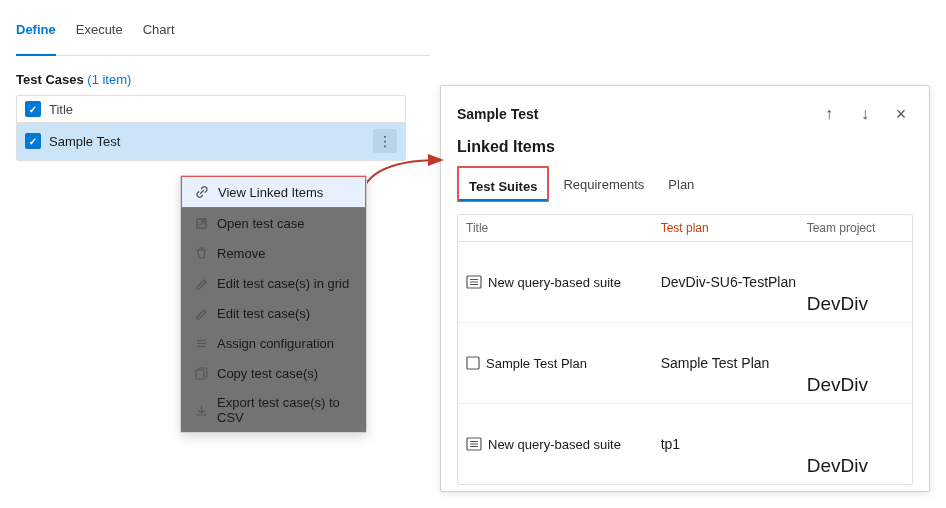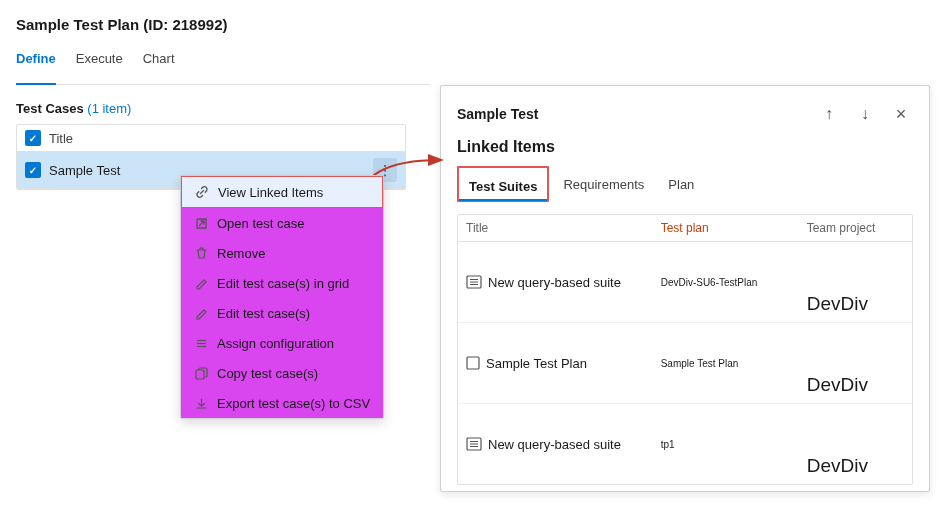--- a/index.html
+++ b/index.html
@@ -167,22 +167,22 @@
       color: #444;
       font-size: 14px;
       background: #b8d4eb;
     }
 
     
     .context-menu {
       position: absolute;
       left: 180px;
       top: 175px;
-      width: 204px;
-      background: #d946ef;
+      width: 187px;
+      background: #737373;
       border: 1px solid #d0d0d0;
       box-shadow: 0 4px 12px rgba(0,0,0,0.15);
       border-radius: 2px;
       z-index: 100;
     }
 
     .context-menu-item {
       display: flex;
       align-items: center;
       padding: 7px 12px;
@@ -343,39 +343,38 @@
       flex: 2;
       font-size: 13px;
       color: #1a1a1a;
       display: flex;
       align-items: center;
       gap: 6px;
     }
 
     .li-cell-plan {
       flex: 1.5;
-      font-size: 10px;
+      font-size: 14px;
       color: #1a1a1a;
     }
 
     .li-cell-project {
       flex: 1;
       font-size: 19px;
       color: #1a1a1a;
       margin-top: 44px;
     }
   </style>
 </head>
 <body>
 
 <div class="main-container">
 
   <div class="left-panel">
 
-    <div class="page-title">Sample Test Plan (ID: 218992)</div>
 
     <div class="tabs-bar">
       <div class="tab-item active">Define</div>
       <div class="tab-item">Execute</div>
       <div class="tab-item">Chart</div>
     </div>
 
     <div class="section-header">
       <span>Test Cases</span>
       <span class="count">(1 item)</span>

